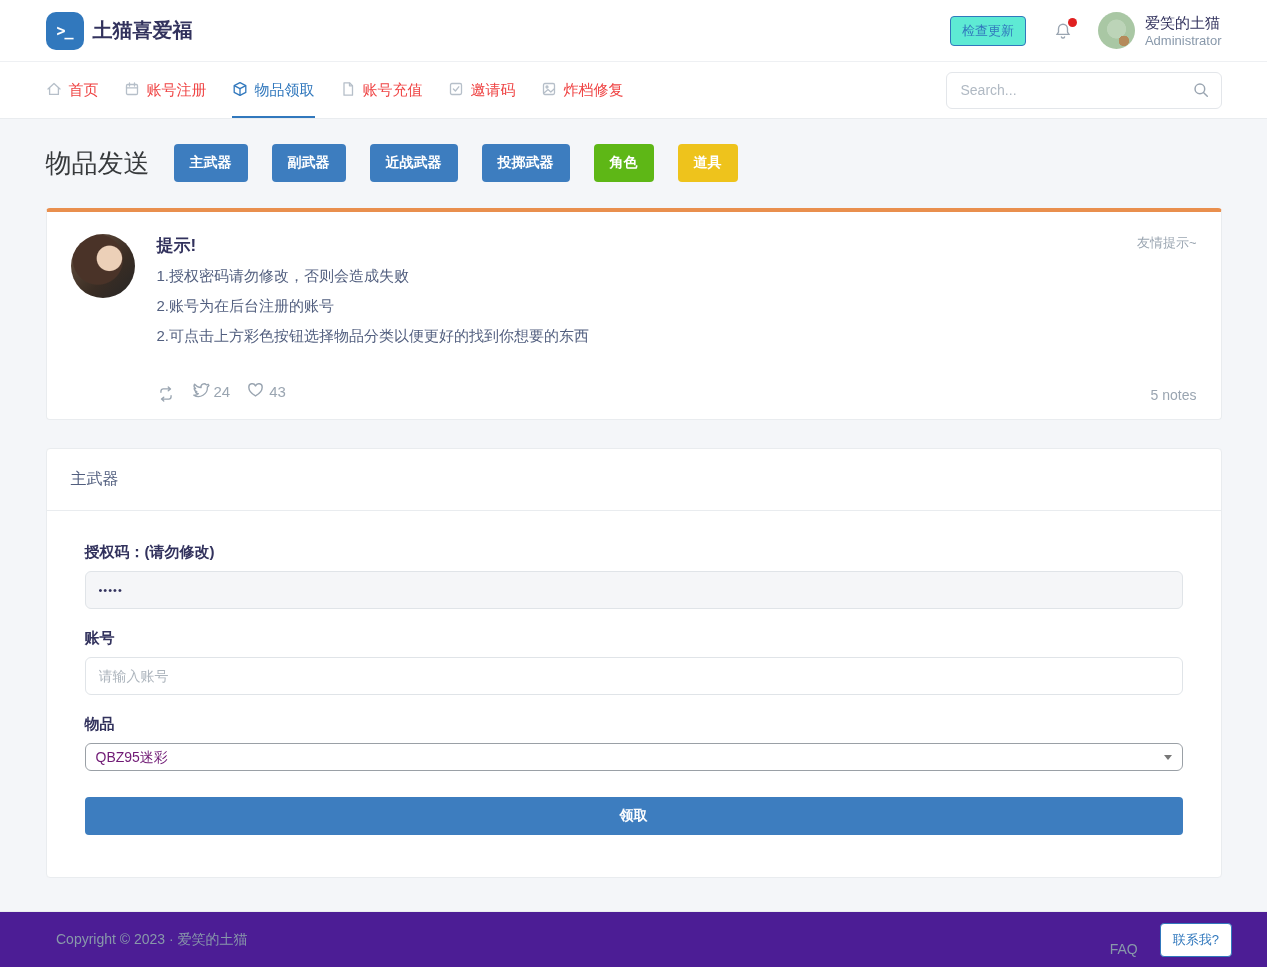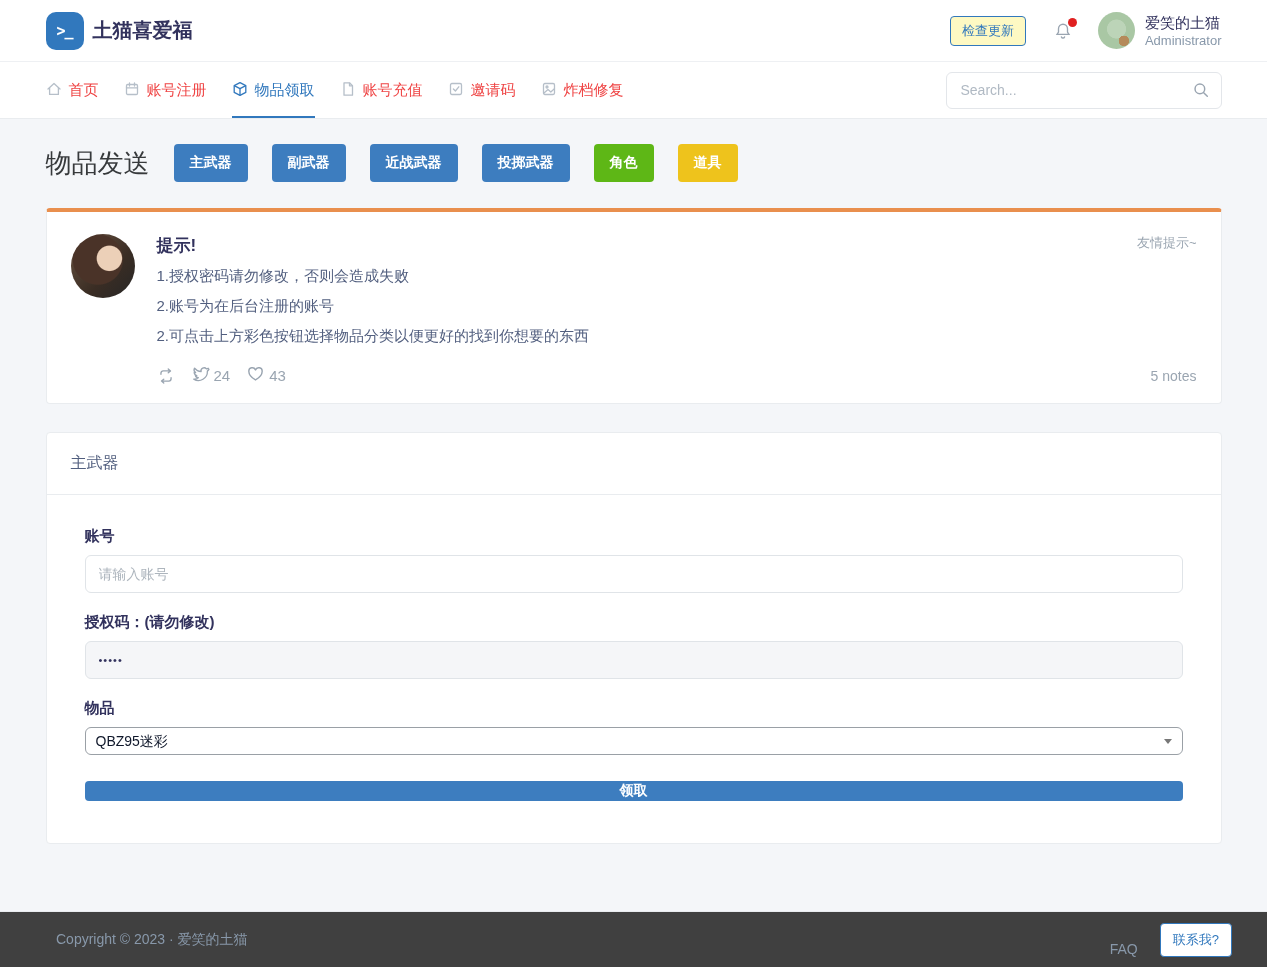--- a/index.html
+++ b/index.html
@@ -20,21 +20,21 @@
   .brand { display:flex; align-items:center; gap:9px; cursor:pointer; }
   .logo-box {
     width:38px; height:38px; border-radius:10px; background:#3178bd;
     display:flex; align-items:center; justify-content:center;
     color:#fff; font-family:"DejaVu Sans Mono", monospace; font-weight:bold; font-size:15px;
     letter-spacing:-1px;
   }
   .brand-name { font-size:20px; font-weight:bold; color:#32325d; }
   .header-right { margin-left:auto; display:flex; align-items:center; }
   .btn-outline {
-    background:#fef9c3; border:1px solid #3178bd; color:#3178bd;
+    background:#5eead4; border:1px solid #3178bd; color:#3178bd;
     font-size:13px; padding:5px 11px; border-radius:4px; cursor:pointer;
     font-family:inherit;
   }
   .bell-wrap { position:relative; margin-left:28px; cursor:pointer; }
   .bell-wrap svg { display:block; }
   .bell-dot { position:absolute; top:-4px; right:-5px; width:9px; height:9px; border-radius:50%; background:#e02020; }
   .user { display:flex; align-items:flex-end; margin-left:26px; cursor:pointer; }
   .avatar {
     width:37px; height:37px; border-radius:50%;
     background:
@@ -91,21 +91,21 @@
     background:
       radial-gradient(circle at 60% 38%, #ecd0b8 0 22%, rgba(0,0,0,0) 24%),
       radial-gradient(circle at 42% 40%, #4a3328 0 46%, rgba(0,0,0,0) 48%),
       linear-gradient(135deg, #6b5442 0%, #3a2d24 60%, #262626 100%);
   }
   .tip-content { flex:1; margin-left:22px; }
   .tip-head-row { display:flex; align-items:flex-start; }
   .tip-heading { font-size:17px; font-weight:bold; color:#32325d; }
   .tip-side-note { margin-left:auto; font-size:13px; color:#9aa5b1; }
   .tip-line { font-size:15px; color:#525f7f; margin-top:8px; line-height:1.45; }
-  .tip-footer { display:flex; align-items:center; margin-top:18px; color:#9aa5b1; }
+  .tip-footer { display:flex; align-items:flex-end; margin-top:34px; color:#9aa5b1; }
   .tip-action { display:flex; align-items:center; gap:4px; margin-right:16px; cursor:pointer; color:#9aa5b1; }
   .tip-count { font-size:15px; color:#9aa5b1; }
   .tip-notes { margin-left:auto; font-size:14px; color:#9aa5b1; }
 
   
   .form-card { margin-top:28px; background:#fff; border:1px solid #e9ecef; border-radius:4px; }
   .form-card-header {
     padding:20px 24px; border-bottom:1px solid #e9ecef;
     font-size:16px; color:#525f7f;
   }
@@ -115,35 +115,35 @@
   .text-input {
     width:100%; height:38px; border:1px solid #e0e4e8; border-radius:6px;
     padding:0 13px; font-size:14px; color:#32325d; font-family:inherit; outline:none;
     background:#fff;
   }
   .text-input::placeholder { color:#adb5bd; }
   .input-muted { background:#f5f6f8; font-size:11px; letter-spacing:1px; }
   .select-wrap { position:relative; }
   .item-select {
     width:100%; height:28px; border:1px solid #9aa0a6; border-radius:6px;
-    padding:0 26px 0 10px; font-size:14px; color:#0f172a; background:#fff;
+    padding:0 26px 0 10px; font-size:14px; color:#701a75; background:#fff;
     font-family:inherit; appearance:none; -webkit-appearance:none; outline:none; cursor:pointer;
   }
   .select-arrow {
     position:absolute; right:11px; top:12px; width:0; height:0; pointer-events:none;
     border-left:4px solid transparent; border-right:4px solid transparent; border-top:5px solid #777;
   }
   .submit-btn {
-    margin-top:26px; width:100%; height:20px; border:none; border-radius:4px;
+    margin-top:26px; width:100%; height:38px; border:none; border-radius:4px;
     background:#3d7dbf; color:#fff; font-weight:bold; font-size:14px; cursor:pointer;
     font-family:inherit;
   }
 
   
-  .footer { background:#404040; border-top:1px solid #e9ecef; height:56px; flex:none;padding-left:21px; }
+  .footer { background:#4c1d95; border-top:1px solid #e9ecef; height:56px; flex:none;padding-left:21px; }
   .footer .container { height:100%; display:flex; align-items:center; }
   .copyright { font-size:14px; color:#8898aa; }
   .footer-right { margin-left:auto; display:flex; align-items:flex-end; gap:22px; }
   .faq-link { font-size:14px; color:#8898aa; text-decoration:none; cursor:pointer; }
   .contact-btn {
     background:#fff; border:1px solid #3178bd; color:#3178bd; font-weight:normal;
     font-size:13px; padding:7px 12px; border-radius:4px; cursor:pointer; font-family:inherit;
   }
 </style>
 </head>
@@ -279,26 +279,26 @@
           </span>
           <span class="tip-notes">5 notes</span>
         </div>
       </div>
     </div>
 
     <div class="form-card">
       <div class="form-card-header">主武器</div>
       <div class="form-card-body">
         <div class="form-group">
+          <label class="form-label">授权码：(请勿修改)</label>
+          <input type="password" class="text-input input-muted" value="•••••" style="">
+        </div>
+        <div class="form-group">
           <label class="form-label">账号</label>
           <input type="text" class="text-input" placeholder="请输入账号" style="">
-        </div>
-        <div class="form-group">
-          <label class="form-label">授权码：(请勿修改)</label>
-          <input type="password" class="text-input input-muted" value="•••••" style="">
         </div>
         <div class="form-group" style="margin-bottom:0;">
           <label class="form-label">物品</label>
           <div class="select-wrap">
             <select class="item-select">
               <option>QBZ95迷彩</option>
             </select>
             <span class="select-arrow"></span>
           </div>
         </div>

